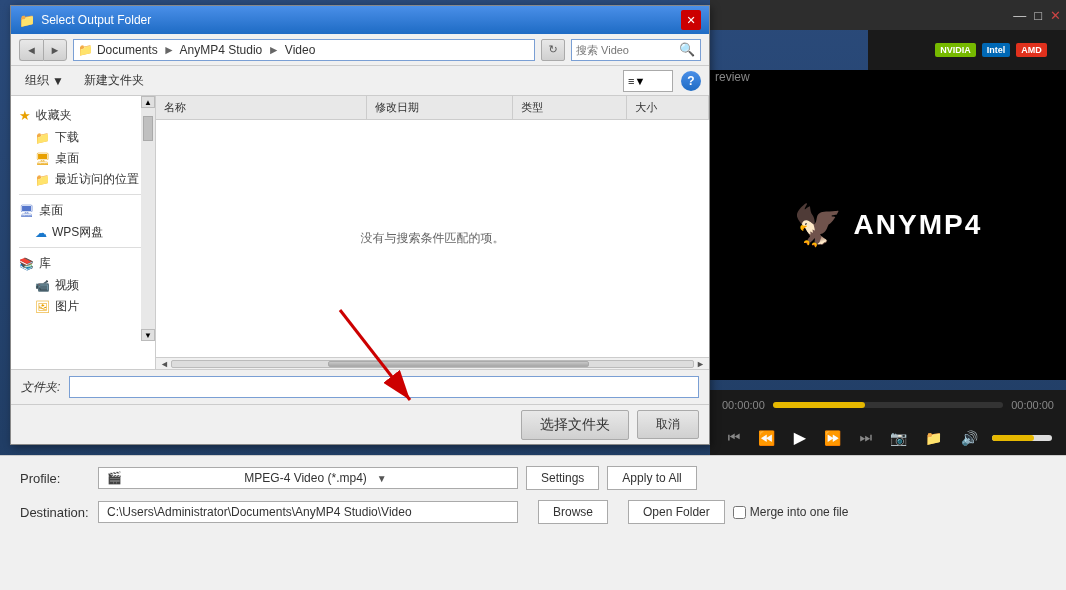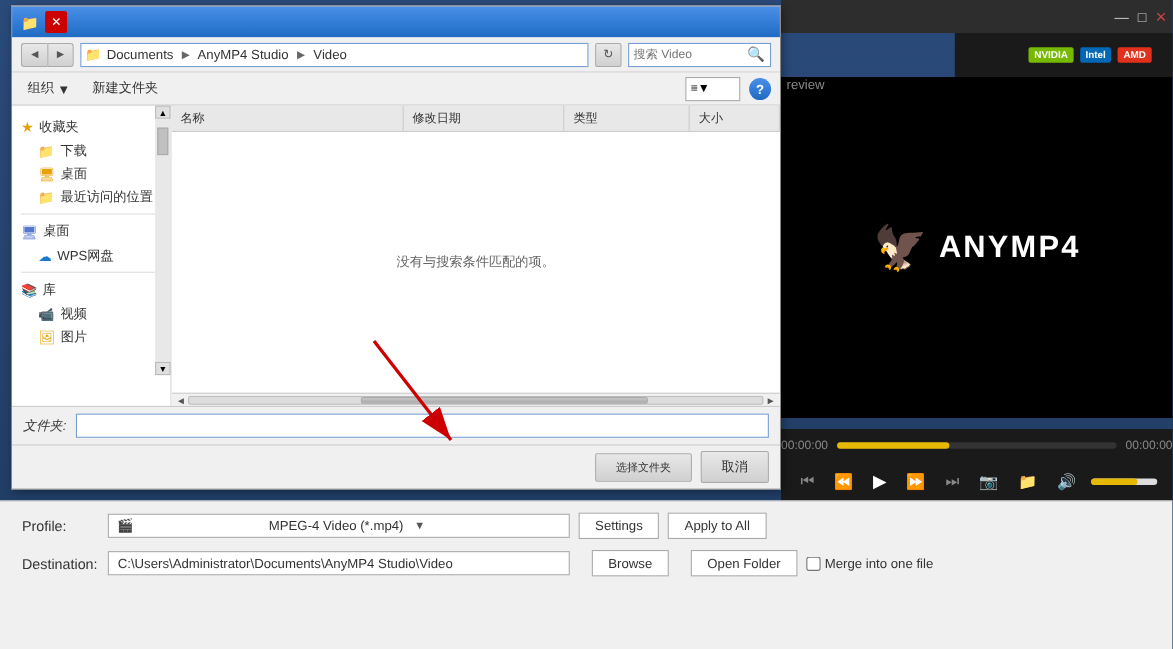--- a/index.html
+++ b/index.html
@@ -131,21 +131,21 @@
     
     .progress-area {
       position: absolute;
       top: 390px;
       left: 710px;
       width: 356px;
       height: 30px;
       background: #1a1a1a;
       display: flex;
       align-items: center;
-      padding: 0 0;
+      padding: 0 12px;
       gap: 8px;
     }
 
     .time-label {
       color: #888;
       font-size: 11px;
     }
 
     .progress-track {
       flex: 1;
@@ -649,21 +649,21 @@
       justify-content: flex-end;
       padding: 0 10px;
       gap: 8px;
       border-top: 1px solid #ccc;
     }
 
     .dlg-btn-primary {
       background: linear-gradient(180deg, #e8e8e8, #d0d0d0);
       border: 1px solid #aaa;
       padding: 5px 18px;
-      font-size: 10px;
+      font-size: 14px;
       color: #333;
       cursor: pointer;
       border-radius: 2px;
     }
 
     .dlg-btn-cancel {
       background: linear-gradient(180deg, #e8e8e8, #d0d0d0);
       border: 1px solid #aaa;
       padding: 5px 18px;
       font-size: 12px;
@@ -752,20 +752,21 @@
       <span>Merge into one file</span>
     </label>
   </div>
 
 </div>
 
 <div class="dialog">
 
   <div class="dialog-title-bar">
     <span class="dialog-title-icon">📁</span>
+    <span class="dialog-title-text">Select Output Folder</span>
     <button class="dialog-close-btn">✕</button>
   </div>
 
   <div class="dialog-toolbar">
     <div class="toolbar-nav-group">
       <div class="toolbar-nav-btn">
         <span>◄</span>
       </div>
       <div class="toolbar-nav-btn">
         <span>►</span>

